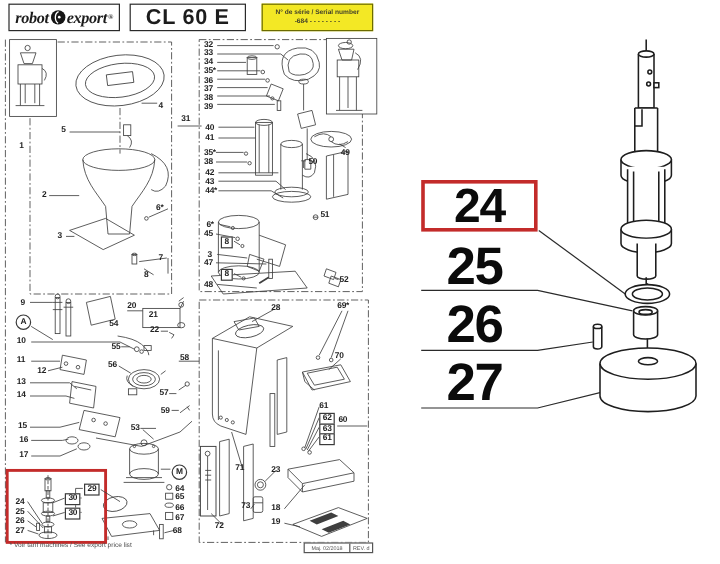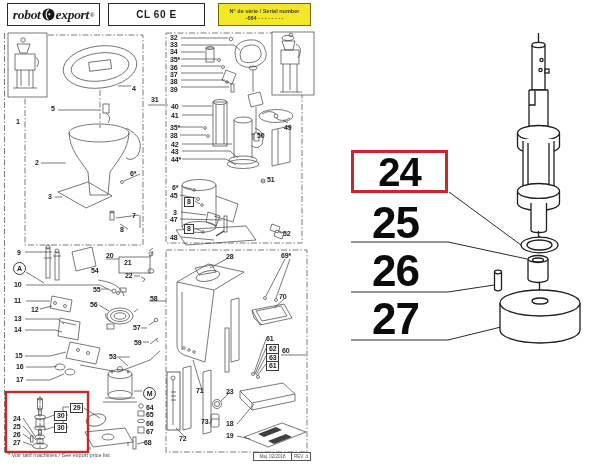--- a/index.html
+++ b/index.html
@@ -5,21 +5,21 @@
   html,body{margin:0;padding:0;background:#fff;}
   .canvas{position:relative;width:600px;height:470px;background:#fff;overflow:hidden;
           font-family:"Liberation Sans",sans-serif;color:#1c1c1c;}
   
   .hdr-box{position:absolute;top:3px;height:23px;border:1.5px solid #2a2a2a;background:#fff;
            box-sizing:border-box;display:flex;align-items:center;justify-content:center;}
   .hdr-logo{left:7px;width:93px;font-family:"Liberation Serif",serif;font-style:italic;
             font-weight:700;font-size:13.5px;letter-spacing:-.3px;}
   .hdr-logo sup{font-size:6px;margin-left:1px;}
   .hdr-logo svg{margin:0 1px;}
-  .hdr-model{left:108px;width:97px;font-weight:700;font-size:10px;letter-spacing:.6px;}
+  .hdr-model{left:108px;width:97px;font-weight:700;font-size:18px;letter-spacing:.6px;}
   .hdr-serial{left:218px;width:93px;background:#f3e825;border-color:#6b6b00;
               flex-direction:column;line-height:6.5px;}
   .hdr-serial div{font-size:5.5px;font-weight:700;color:#43412a;text-align:center;}
   
   .lbl{position:absolute;font-size:7px;font-weight:700;line-height:7px;white-space:nowrap;
        color:#222;letter-spacing:-.2px;}
   .lbl.boxed{border:1px solid #3a3a3a;background:#fff;padding:0 2px;line-height:7.5px;}
   .lbl.circle{border:1px solid #3a3a3a;border-radius:50%;width:11px;height:11px;
               text-align:center;line-height:11px;padding:0;background:#fff;}
   

